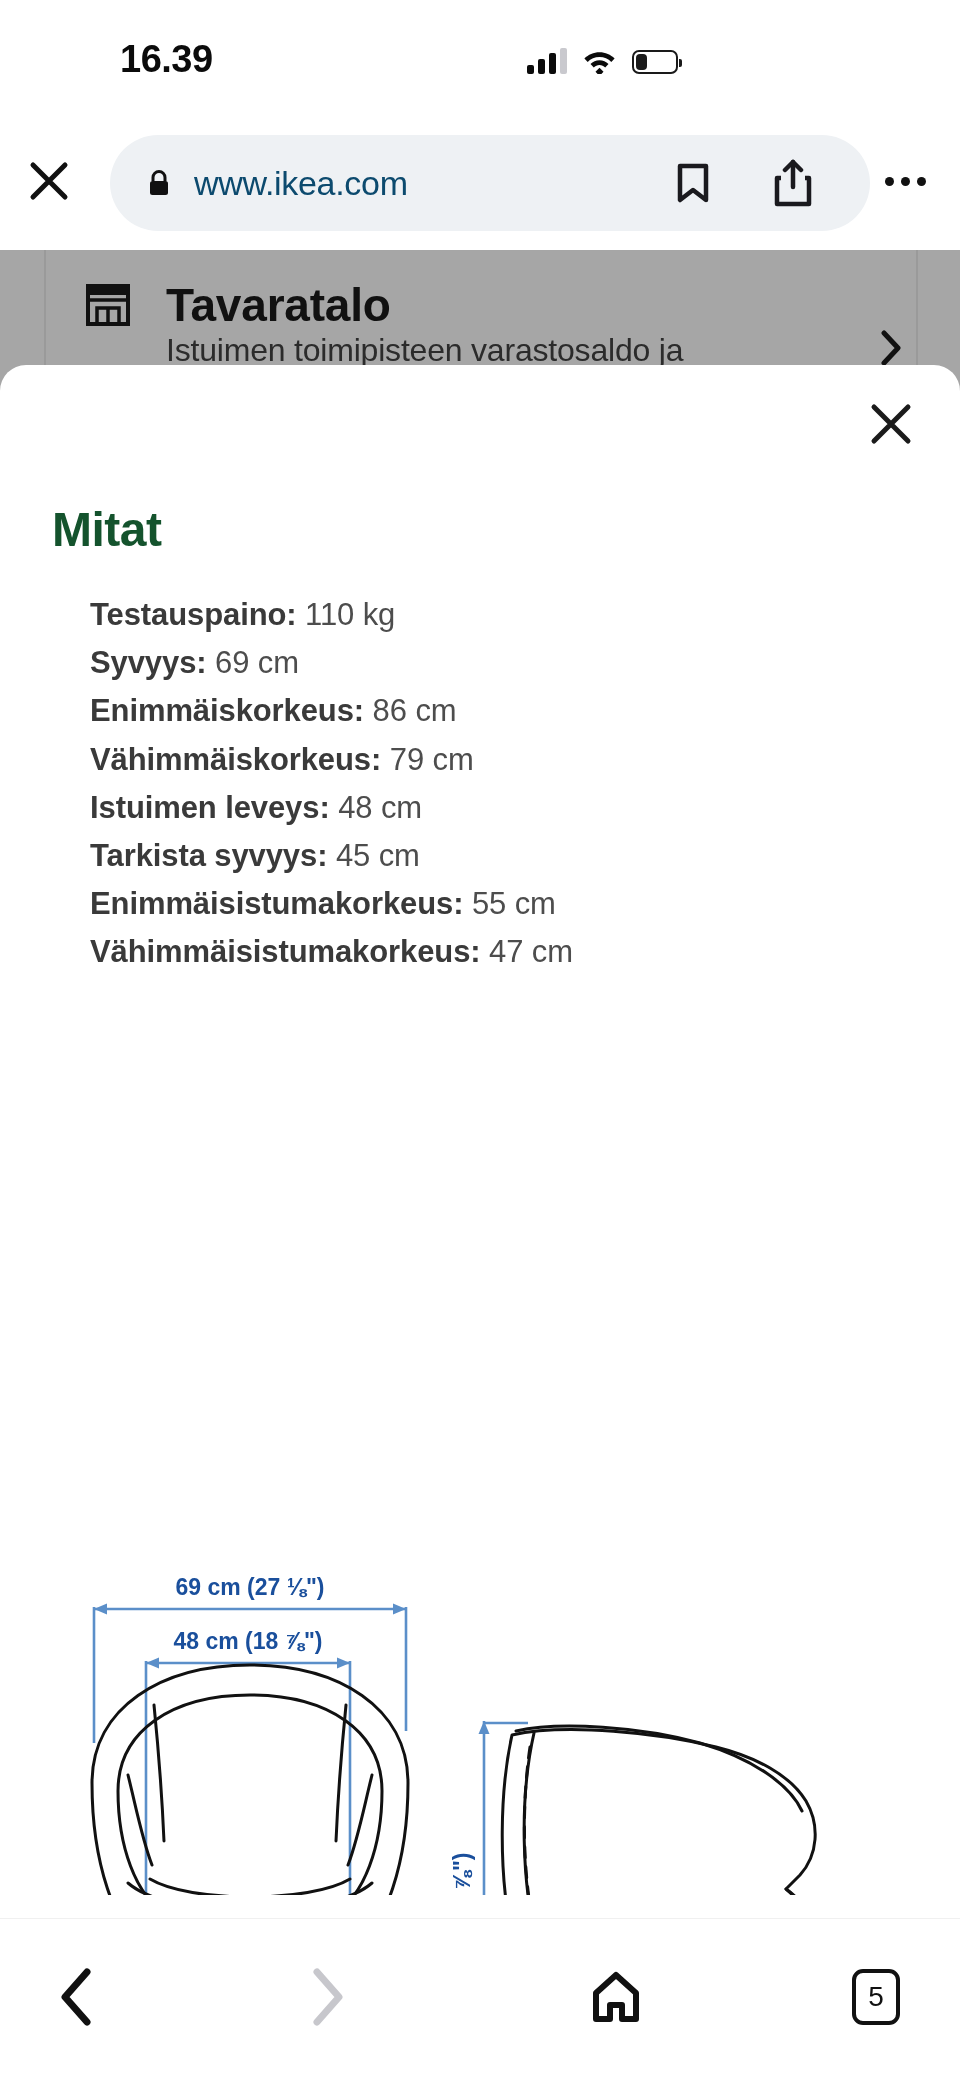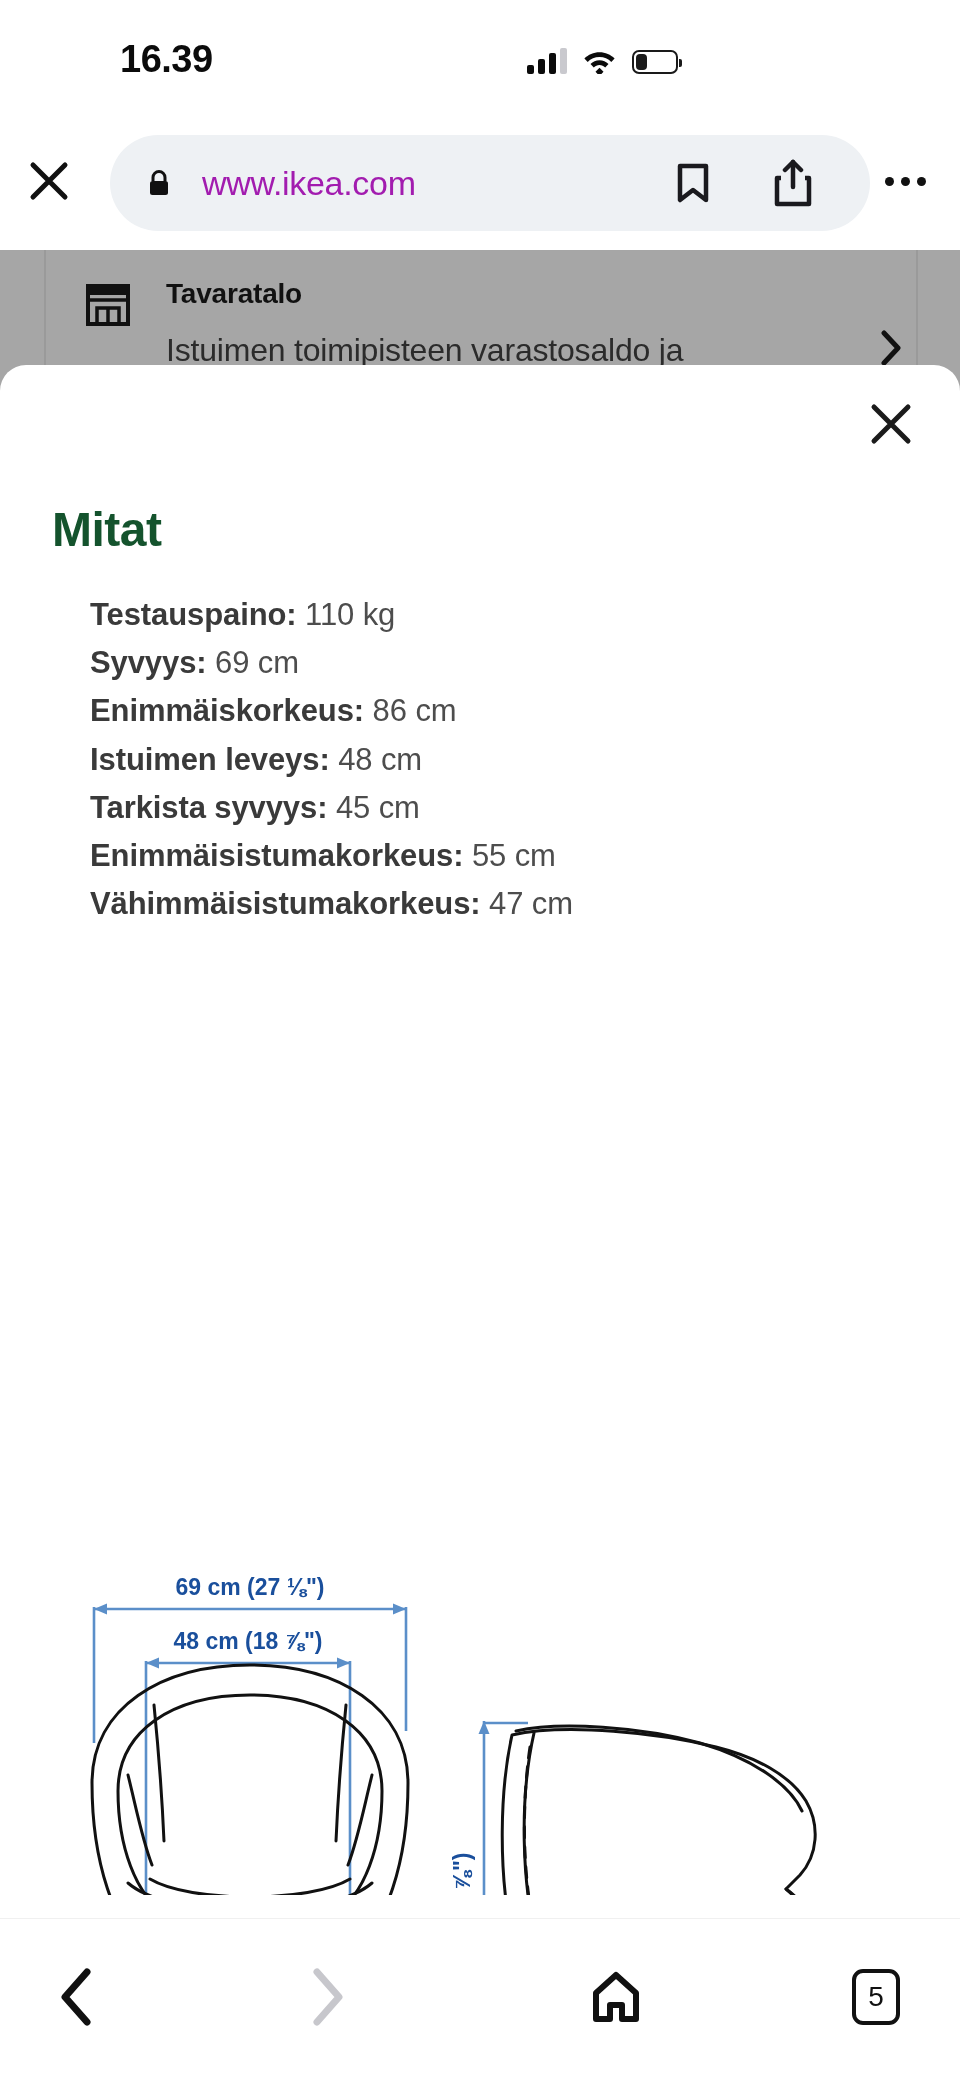--- a/index.html
+++ b/index.html
@@ -84,23 +84,23 @@
     position: absolute;
     left: 110px; top: 25px;
     width: 760px; height: 96px;
     background: #eef1f4;
     border-radius: 48px;
     display: flex;
     align-items: center;
   }
   .lock-ico { margin-left: 38px; width: 22px; height: 28px; display:block; }
   .url-text {
-    margin-left: 32px;
+    margin-left: 24px;
     font-size: 34px;
-    color: #a21caf;
+    color: #0c4a6e;
     letter-spacing: -0.3px;
   }
   .bookmark-ico {
     position: absolute; right: 160px; top: 28px;
     width: 34px; height: 40px;
   }
   .share-ico {
     position: absolute; right: 58px; top: 24px;
     width: 38px; height: 48px;
   }
@@ -128,21 +128,21 @@
   }
   .page-behind .vline-r {
     position:absolute; left: 916px; top:0; width: 2px; height: 250px; background: #9a9a9a;
   }
   .store-ico {
     position: absolute; left: 85px; top: 32px;
     width: 46px; height: 46px;
   }
   .store-title {
     position: absolute; left: 166px; top: 28px;
-    font-size: 28px; font-weight: 700; color: #111; letter-spacing: -0.2px;
+    font-size: 46px; font-weight: 700; color: #111; letter-spacing: -0.2px;
   }
   .store-sub {
     position: absolute; left: 166px; top: 82px;
     font-size: 32px; color: #2b2b2b; letter-spacing: -0.2px;
     white-space: nowrap;
   }
   .store-chev {
     position:absolute; right: 58px; top: 80px;
     width: 22px; height: 36px;
   }
@@ -303,20 +303,24 @@
         <span class="k">Testauspaino:</span>
         <span class="v">110 kg</span>
       </div>
       <div class="spec-row">
         <span class="k">Syvyys:</span>
         <span class="v">69 cm</span>
       </div>
       <div class="spec-row">
         <span class="k">Enimmäiskorkeus:</span>
         <span class="v">86 cm</span>
+      </div>
+      <div class="spec-row">
+        <span class="k">Vähimmäiskorkeus:</span>
+        <span class="v">79 cm</span>
       </div>
       <div class="spec-row">
         <span class="k">Istuimen leveys:</span>
         <span class="v">48 cm</span>
       </div>
       <div class="spec-row">
         <span class="k">Tarkista syvyys:</span>
         <span class="v">45 cm</span>
       </div>
       <div class="spec-row">

